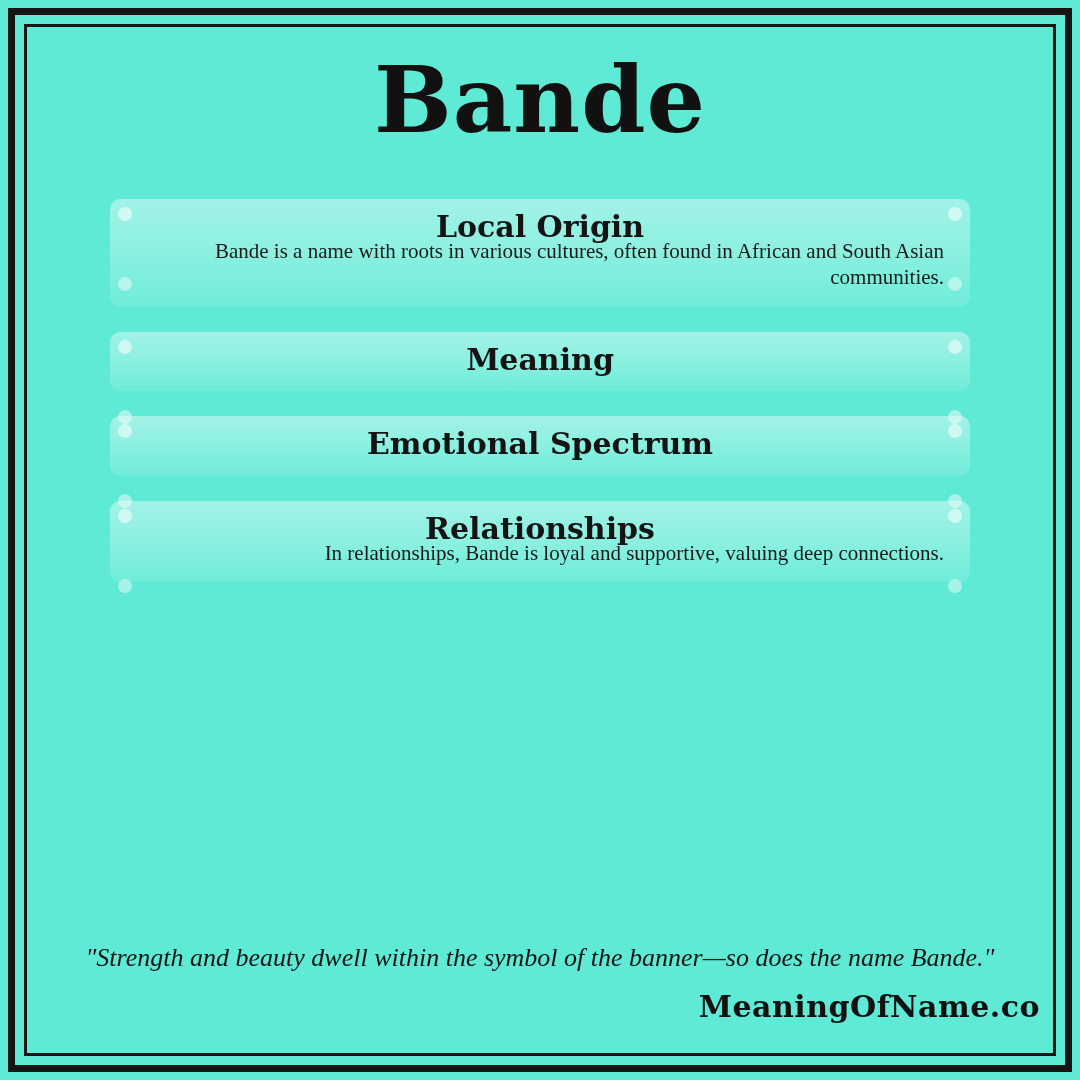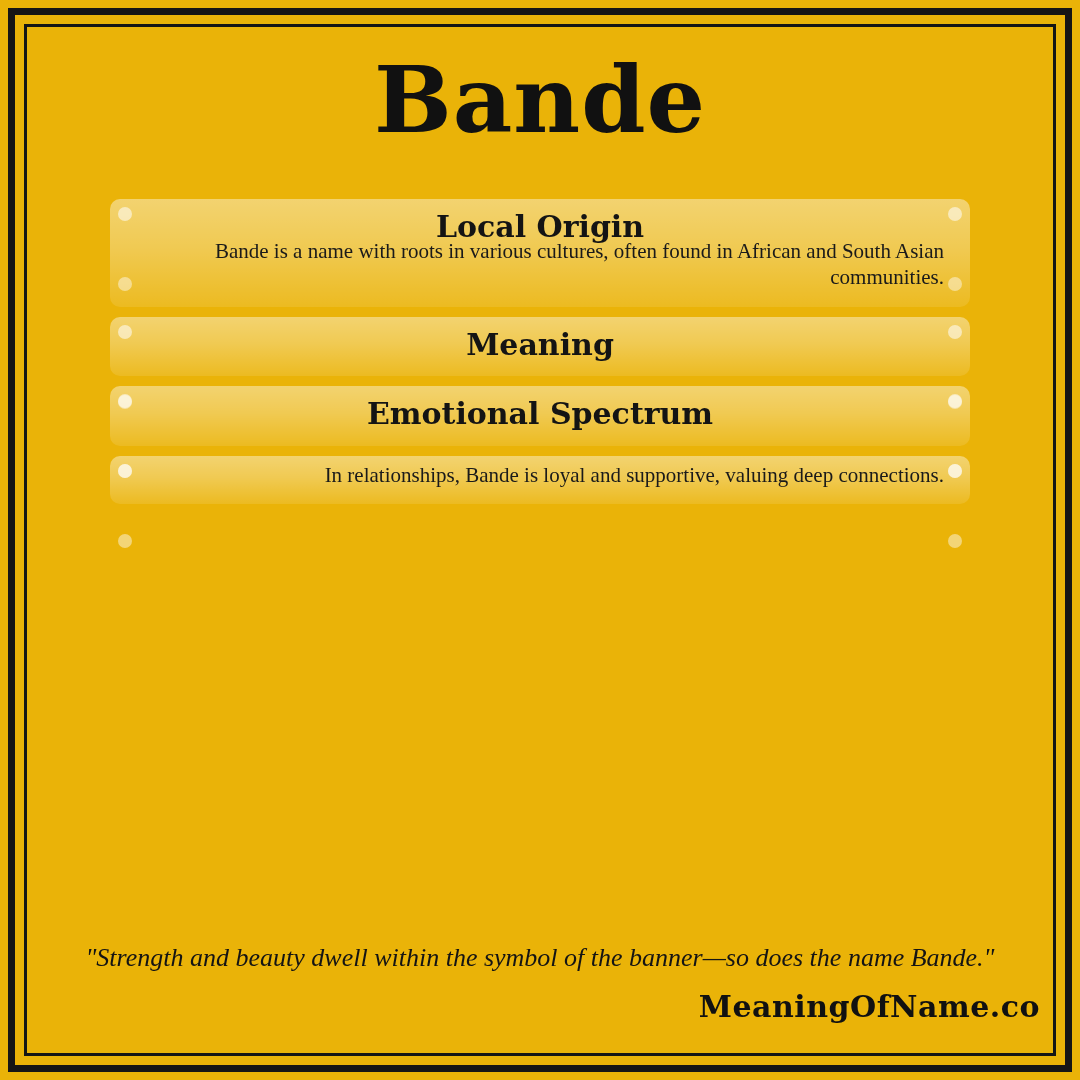--- a/index.html
+++ b/index.html
@@ -10,21 +10,21 @@
     width: 1080px;
     height: 1080px;
     background: #e2b33e;
     font-family: "Liberation Serif", serif;
     overflow: hidden;
   }
   .poster {
     position: relative;
     width: 1080px;
     height: 1080px;
-    background: #eab308;
+    background: #5eead4;
     box-sizing: border-box;
   }
   
   .frame-outer {
     position: absolute;
     left: 8px;
     top: 8px;
     right: 8px;
     bottom: 8px;
     border: 7px solid #151515;
@@ -57,21 +57,21 @@
     line-height: 1.05;
     color: #111111;
     letter-spacing: 1px;
     margin-top: 18px;
     margin-bottom: 6px;
   }
   .cards {
     margin-top: 44px;
     display: flex;
     flex-direction: column;
-    gap: 10px;
+    gap: 25px;
   }
   .card {
     position: relative;
     margin: 0 70px;
     padding: 10px 26px 16px 26px;
     border-radius: 10px;
     background: linear-gradient(180deg, rgba(255,255,255,0.42) 0%, rgba(255,255,255,0.30) 45%, rgba(255,255,255,0.10) 100%);
     box-sizing: border-box;
   }
   .card::before,
@@ -144,20 +144,21 @@
         <div class="card-title">Meaning</div>
       </div>
 
       <div class="card">
         <div class="card-title">Emotional Spectrum</div>
       </div>
 
 
 
       <div class="card">
+        <div class="card-title">Relationships</div>
         <div class="card-body">In relationships, Bande is loyal and supportive, valuing deep connections.</div>
       </div>
 
     </div>
 
     <div class="spacer"></div>
 
     <div class="quote">"Strength and beauty dwell within the symbol of the banner—so does the name Bande."</div>
     <div class="site">MeaningOfName.co</div>
 

